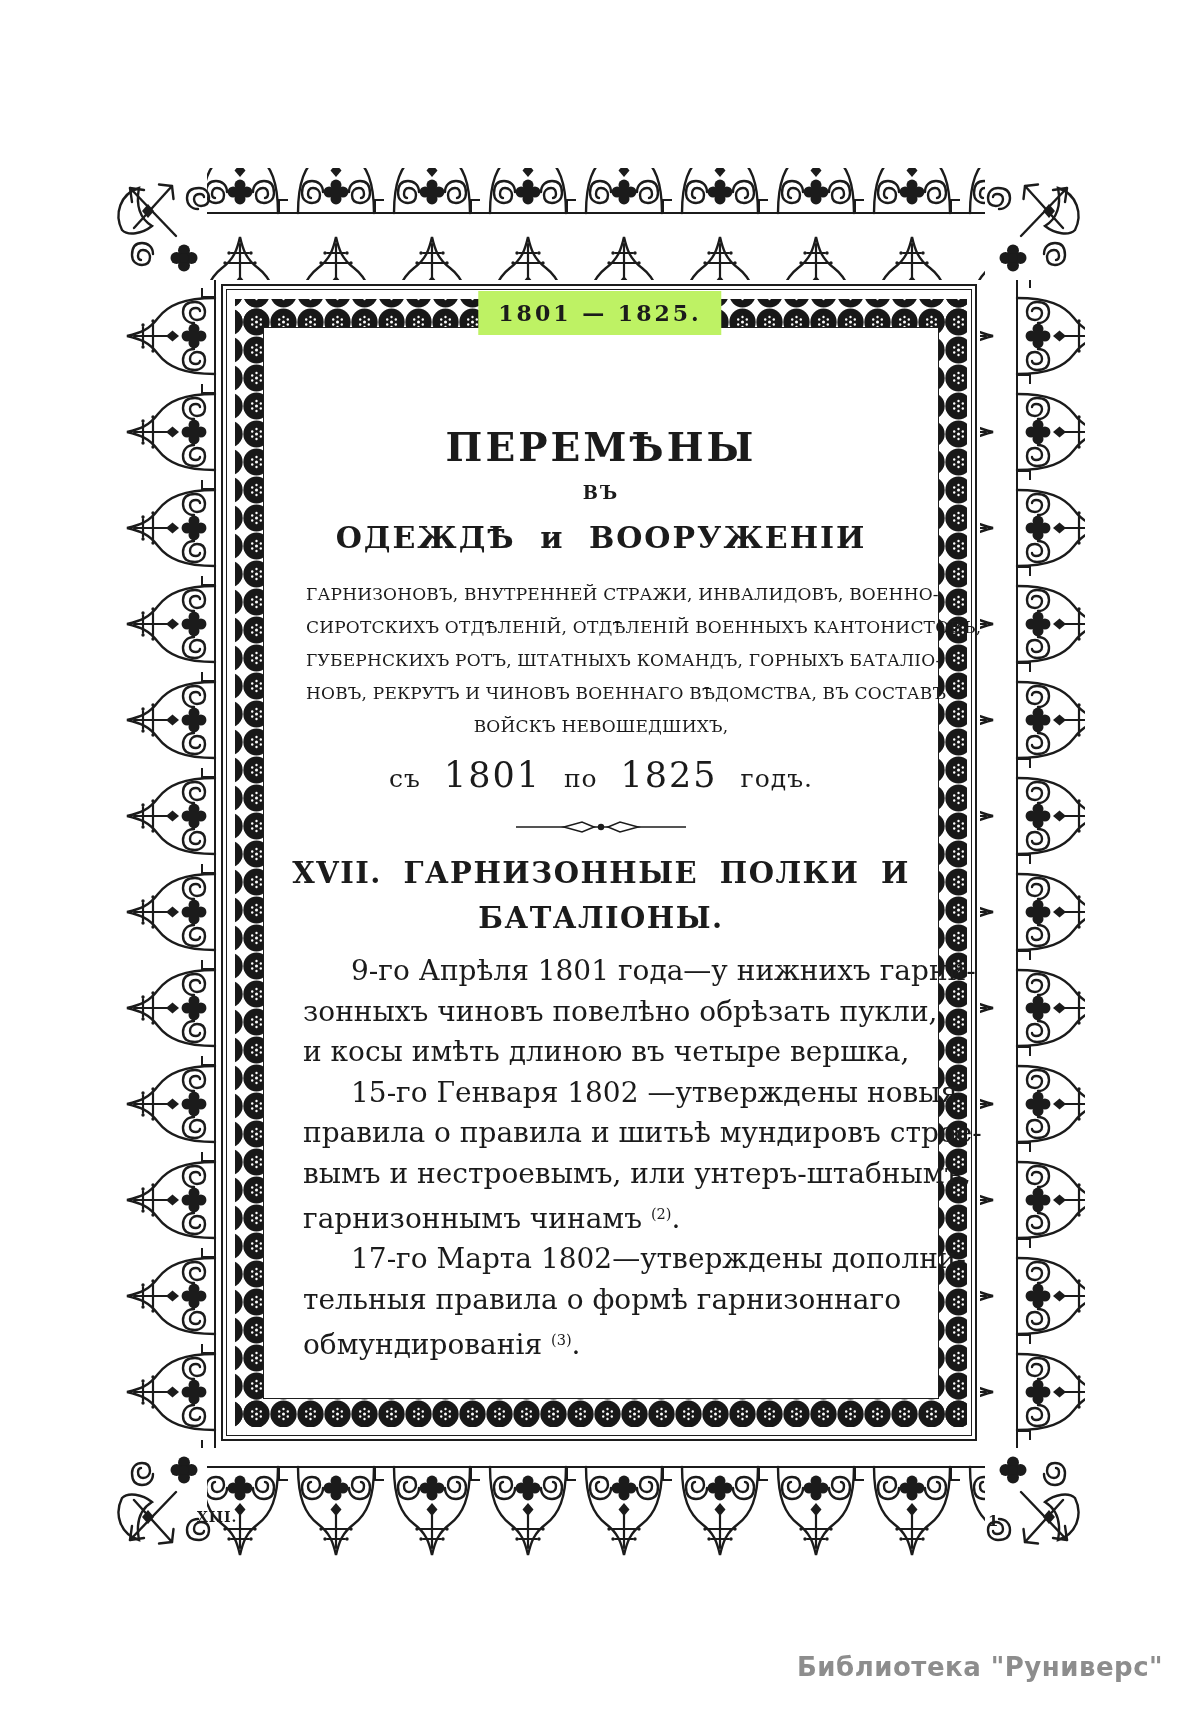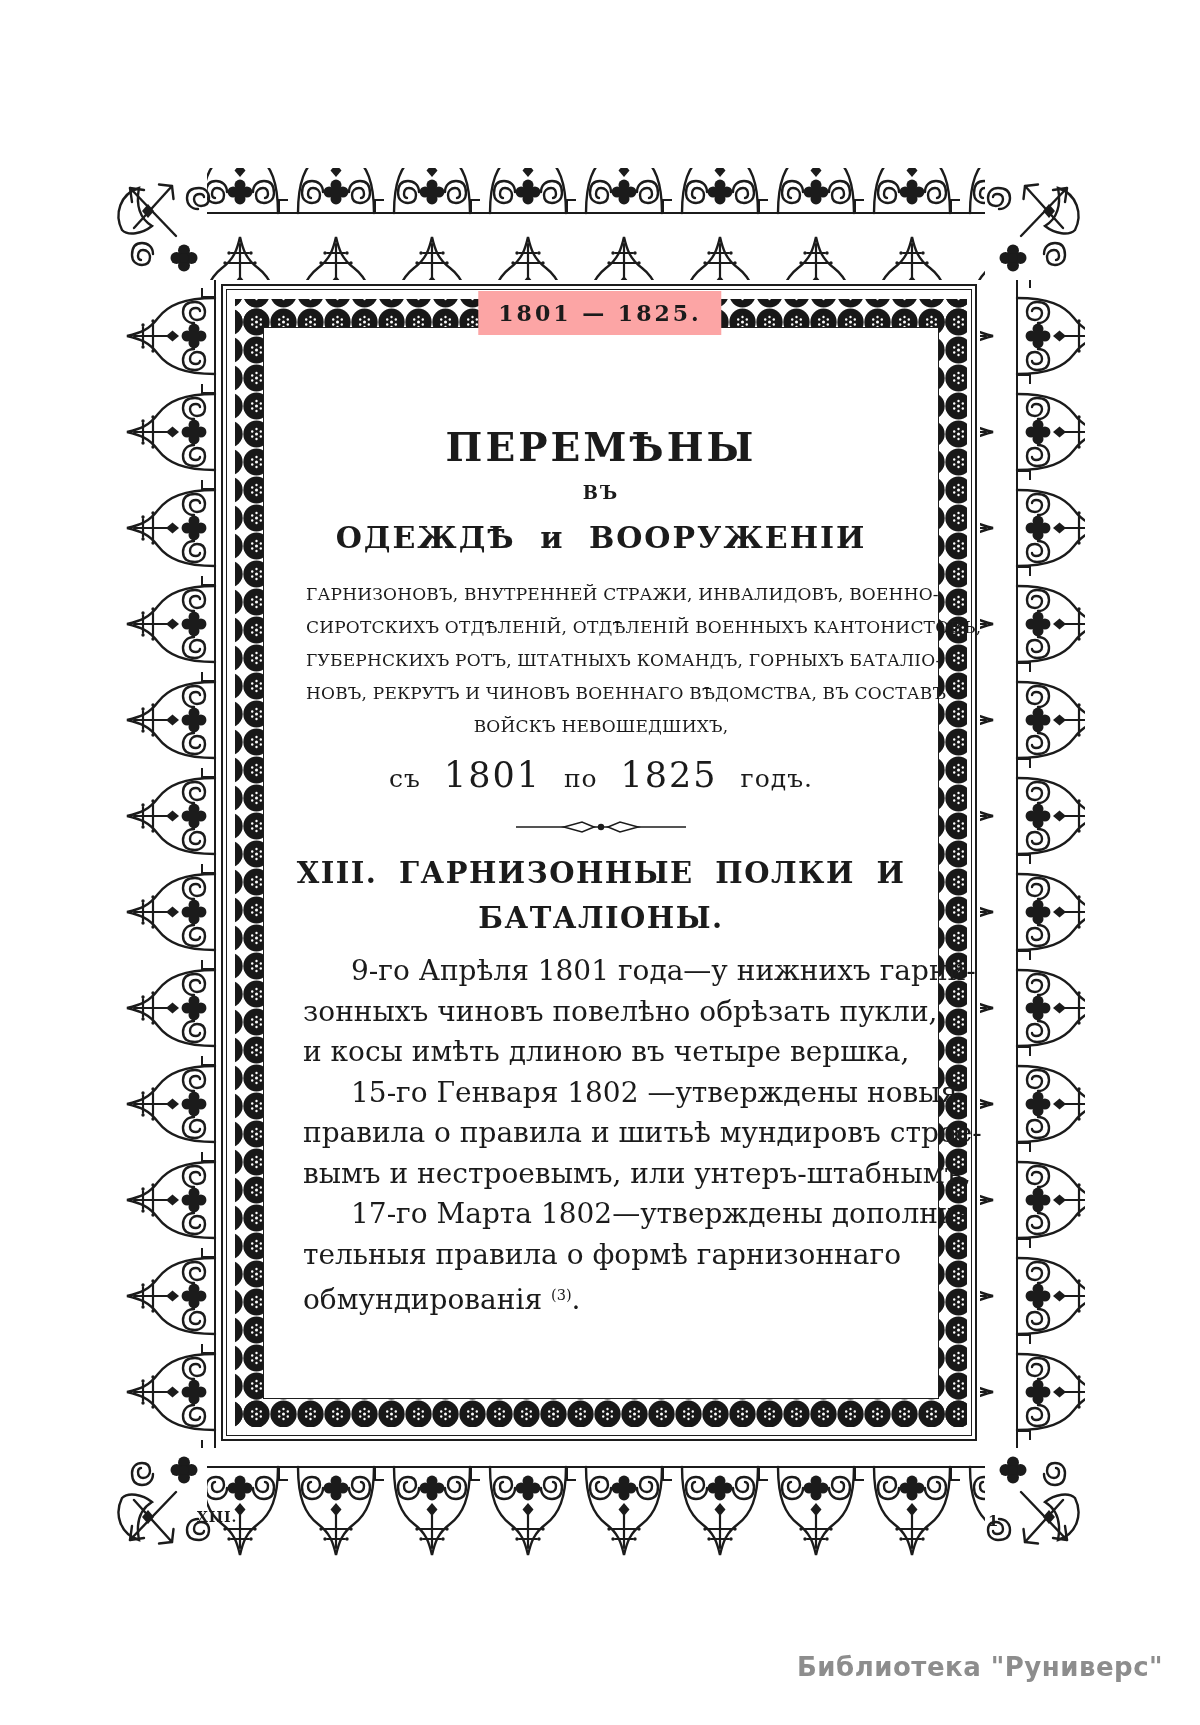--- a/index.html
+++ b/index.html
@@ -17,21 +17,21 @@
     content:"";position:absolute;inset:3px;border:1px solid #1d1d1d;
   }
   
   .content-frame{
     position:absolute;left:263px;top:327px;width:676px;height:1072px;
     border:1.5px solid #1d1d1d;box-sizing:border-box;background:#fff;
   }
   
   .year-plate{
     position:absolute;left:50%;transform:translateX(-50%);
-    top:291px;height:44px;line-height:44px;padding:0 20px;background:#fca5a5;z-index:5;
+    top:291px;height:44px;line-height:44px;padding:0 20px;background:#bef264;z-index:5;
     font-size:22px;font-weight:bold;letter-spacing:3px;white-space:nowrap;
   }
   .content{
     position:absolute;left:263px;top:327px;width:676px;height:1072px;z-index:4;
     text-align:center;
   }
   .title{
     margin-top:99px;font-size:39px;font-weight:bold;letter-spacing:3px;line-height:42px;
   }
   .prep{margin-top:14px;font-size:18px;font-weight:bold;letter-spacing:2px;line-height:22px;}
@@ -178,34 +178,35 @@
     <div class="divider-wrap">
       <svg width="170" height="20" viewBox="0 0 170 20">
         <line x1="0" y1="10" x2="170" y2="10" stroke="#1b1b1b" stroke-width="1.5"></line>
         <circle cx="85" cy="10" r="3.2" fill="#1b1b1b"></circle>
         <path d="M48,10 L66,5 L78,10 L66,15 Z" fill="#ffffff" stroke="#1b1b1b" stroke-width="1.6"></path>
         <path d="M122,10 L104,5 L92,10 L104,15 Z" fill="#ffffff" stroke="#1b1b1b" stroke-width="1.6"></path>
       </svg>
     </div>
 
     <div class="heading">
-        <div class="center">XIII. ГАРНИЗОННЫЕ ПОЛКИ И</div>
+        <div class="center">XVII. ГАРНИЗОННЫЕ ПОЛКИ И</div>
         <div class="center">БАТАЛІОНЫ.</div>
       </div>
 
     <div class="body-paragraphs">
         <div>
           <div class="body-line jline indent">9-го Апрѣля 1801 года—у нижнихъ гарни-</div>
           <div class="body-line jline">зонныхъ чиновъ повелѣно обрѣзать пукли,</div>
           <div class="body-line jline">и косы имѣть длиною въ четыре вершка,</div>
         </div>
         <div>
           <div class="body-line jline indent">15-го Генваря 1802 —утверждены новыя</div>
           <div class="body-line jline">правила о правила и шитьѣ мундировъ строе-</div>
           <div class="body-line jline">вымъ и нестроевымъ, или унтеръ-штабнымъ,</div>
+          <div class="body-line lastl">гарнизоннымъ чинамъ <sup class="fn">(2)</sup>.</div>
         </div>
         <div>
           <div class="body-line jline indent">17-го Марта 1802—утверждены дополни-</div>
           <div class="body-line jline">тельныя правила о формѣ гарнизоннаго</div>
           <div class="body-line lastl">обмундированія <sup class="fn">(3)</sup>.</div>
         </div>
       </div>
   </div>
 
   <div class="plate-number">XIII.</div>

